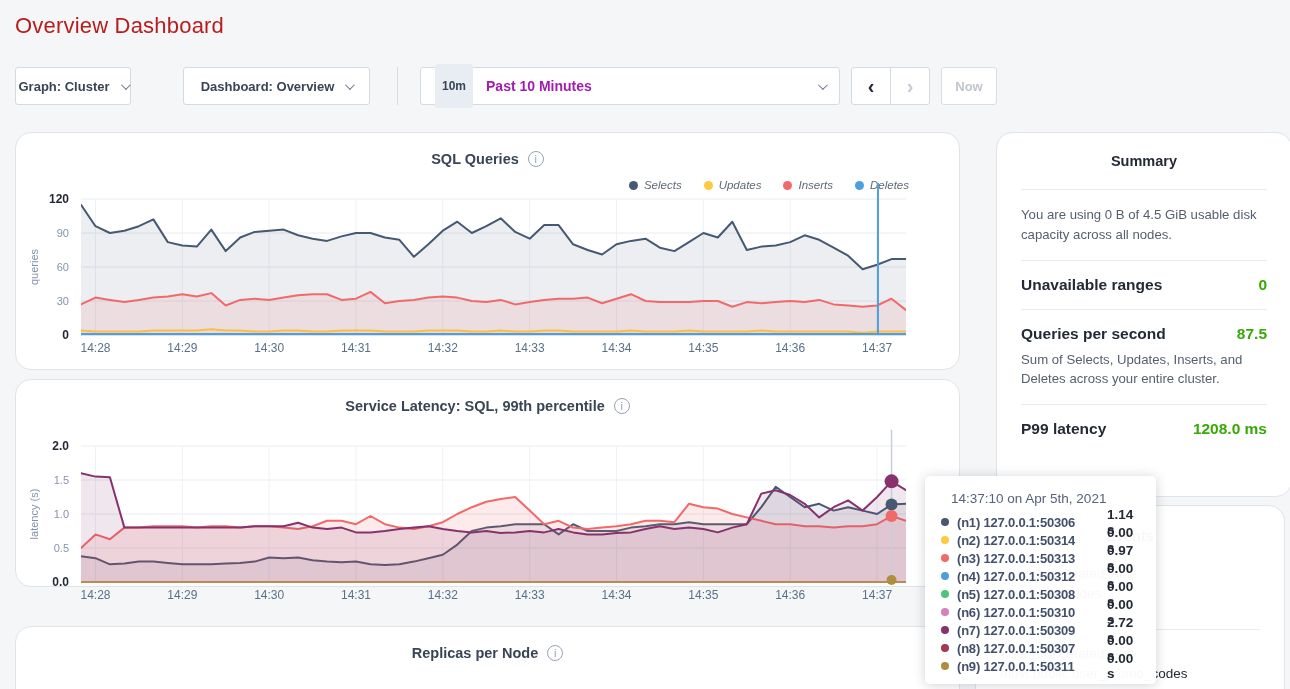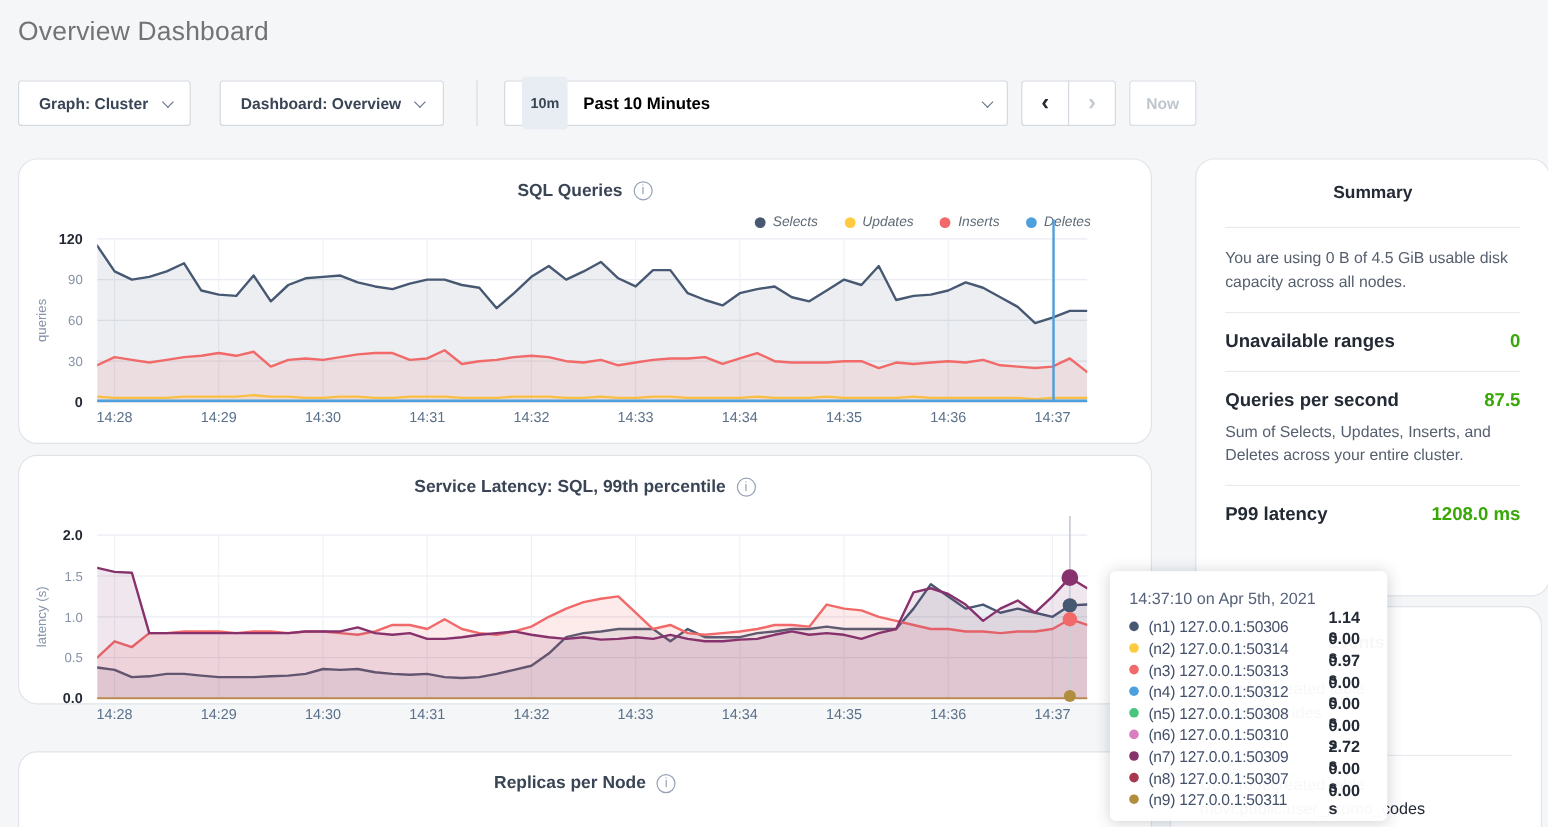--- a/index.html
+++ b/index.html
@@ -4,33 +4,33 @@
 <style>
   * { margin:0; padding:0; box-sizing:border-box; }
   html,body { width:1290px; height:689px; }
   body {
     font-family: "Liberation Sans","DejaVu Sans",sans-serif;
     background:#f4f6f8; color:#242a35; overflow:hidden; position:relative;
   }
   .page { position:relative; width:1290px; height:689px; }
 
   
-  .page-title { position:absolute; left:15px; top:13px; font-size:22px; font-weight:500; color:#737373; letter-spacing:.2px; }
+  .page-title { position:absolute; left:15px; top:13px; font-size:22px; font-weight:500; color:#b91c1c; letter-spacing:.2px; }
 
   
   .ctl { position:absolute; top:67px; height:38px; background:#fff; border:1px solid #d5dae0; border-radius:3px;
          display:flex; align-items:center; font-size:13px; font-weight:700; color:#394455; cursor:pointer; }
-  .dd1 { left:15px;  width:144px; justify-content:center; }
+  .dd1 { left:15px;  width:116px; justify-content:center; }
   .dd2 { left:183px; width:187px; justify-content:center; }
   .chev { width:7px; height:7px; border-right:1.5px solid #6b7789; border-bottom:1.5px solid #6b7789;
           transform:rotate(45deg) translateY(-2px); display:inline-block; margin-left:11px; }
   .vdiv { position:absolute; left:397px; top:67px; width:1px; height:38px; background:#d8dce1; }
   .timesel { left:420px; width:420px; padding:0 14px; justify-content:flex-start; }
   .time-badge { background:#e8edf3; border-radius:3px; font-size:12px; font-weight:700; color:#394455; padding:15px 7px; }
-  .time-label { margin-left:13px; font-size:14px; font-weight:700; color:#000000; }
+  .time-label { margin-left:13px; font-size:14px; font-weight:700; color:#a21caf; }
   .timesel .chev { margin-left:auto; }
   .nav-group { position:absolute; left:851px; top:67px; display:flex; }
   .nav-btn { width:40px; height:38px; background:#fff; border:1px solid #d5dae0; display:flex; align-items:center; justify-content:center;
              font-size:20px; font-weight:700; cursor:pointer; }
   .nav-prev { border-radius:3px 0 0 3px; color:#242a35; }
   .nav-next { border-radius:0 3px 3px 0; margin-left:-1px; color:#c6ccd4; cursor:default; }
   .nav-prev::after { content:"‹"; }
   .nav-next::after { content:"›"; }
   .now-btn { position:absolute; left:941px; top:67px; width:56px; height:38px; background:#fff; border:1px solid #d9dee3; border-radius:3px;
              font-size:13px; font-weight:700; color:#bfc6cd; display:flex; align-items:center; justify-content:center; cursor:default; }
@@ -60,24 +60,24 @@
   .sum-div { height:1px; background:#e8ebef; margin:15px 0; }
 
   
   .events-panel { left:975px; top:505px; width:310px; height:300px; padding:22px 24px; }
   .event-item { font-size:13.5px; color:#242a35; line-height:1.45; }
   .event-div { height:1px; background:#e8ebef; margin:26px 0 14px 0; }
 
   
   .tooltip { position:absolute; left:925px; top:476px; width:231px; height:208px; background:rgba(255,255,255,.965);
              border-radius:5px; box-shadow:0 1px 12px rgba(40,50,70,.22); padding:12px 16px; z-index:50; }
-  .tt-title { font-size:13.5px; color:#56637a; line-height:22px; margin-bottom:3px; }
+  .tt-title { font-size:13.5px; color:#56637a; line-height:22px; margin-bottom:3px;margin-left:10px; }
   .tt-row { display:flex; align-items:center; height:18px; font-size:13px; color:#44506a; }
   .tt-dot { width:8px; height:8px; border-radius:50%; margin-right:8px; flex:none; }
-  .tt-label { width:150px; flex:none; letter-spacing:-.2px; }
+  .tt-label { width:150px; flex:none; letter-spacing:-.2px;font-weight:bold; }
   .tt-value { font-weight:700; color:#242a35; font-size:13.5px; }
 </style>
 </head>
 <body>
 
 <div class="page">
 
   <h1 class="page-title">Overview Dashboard</h1>
 
   <div class="ctl dd1">

